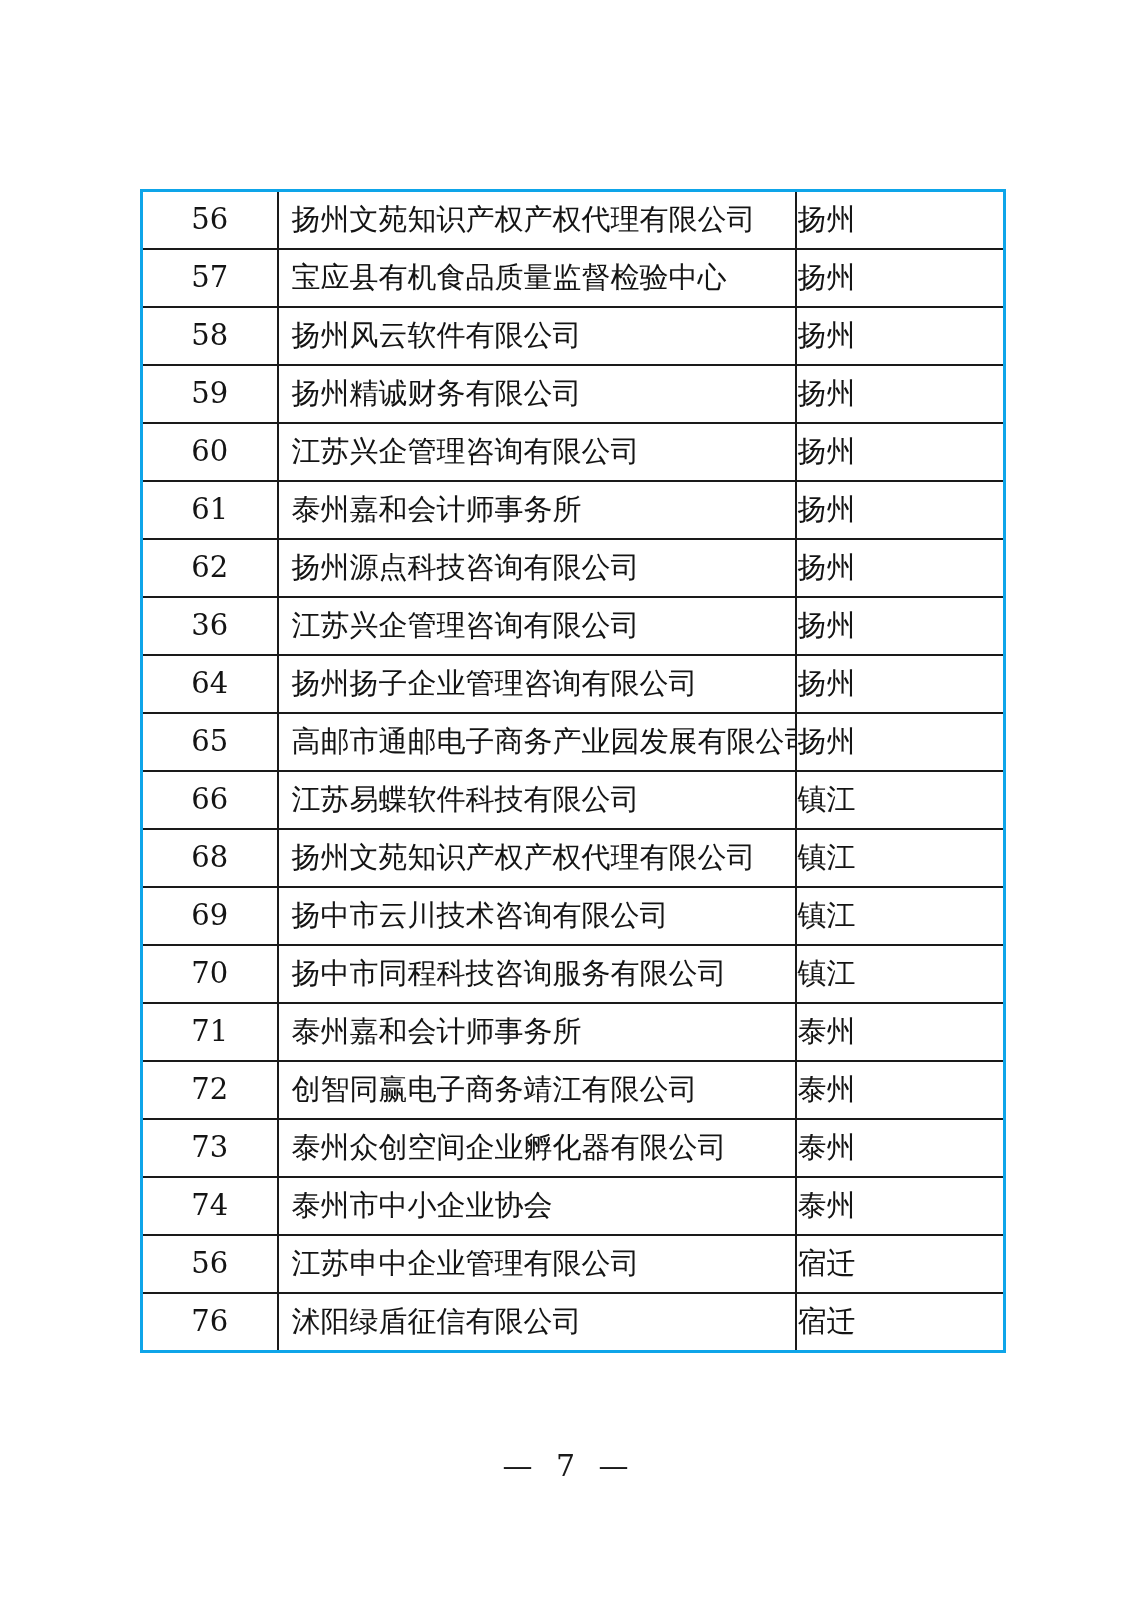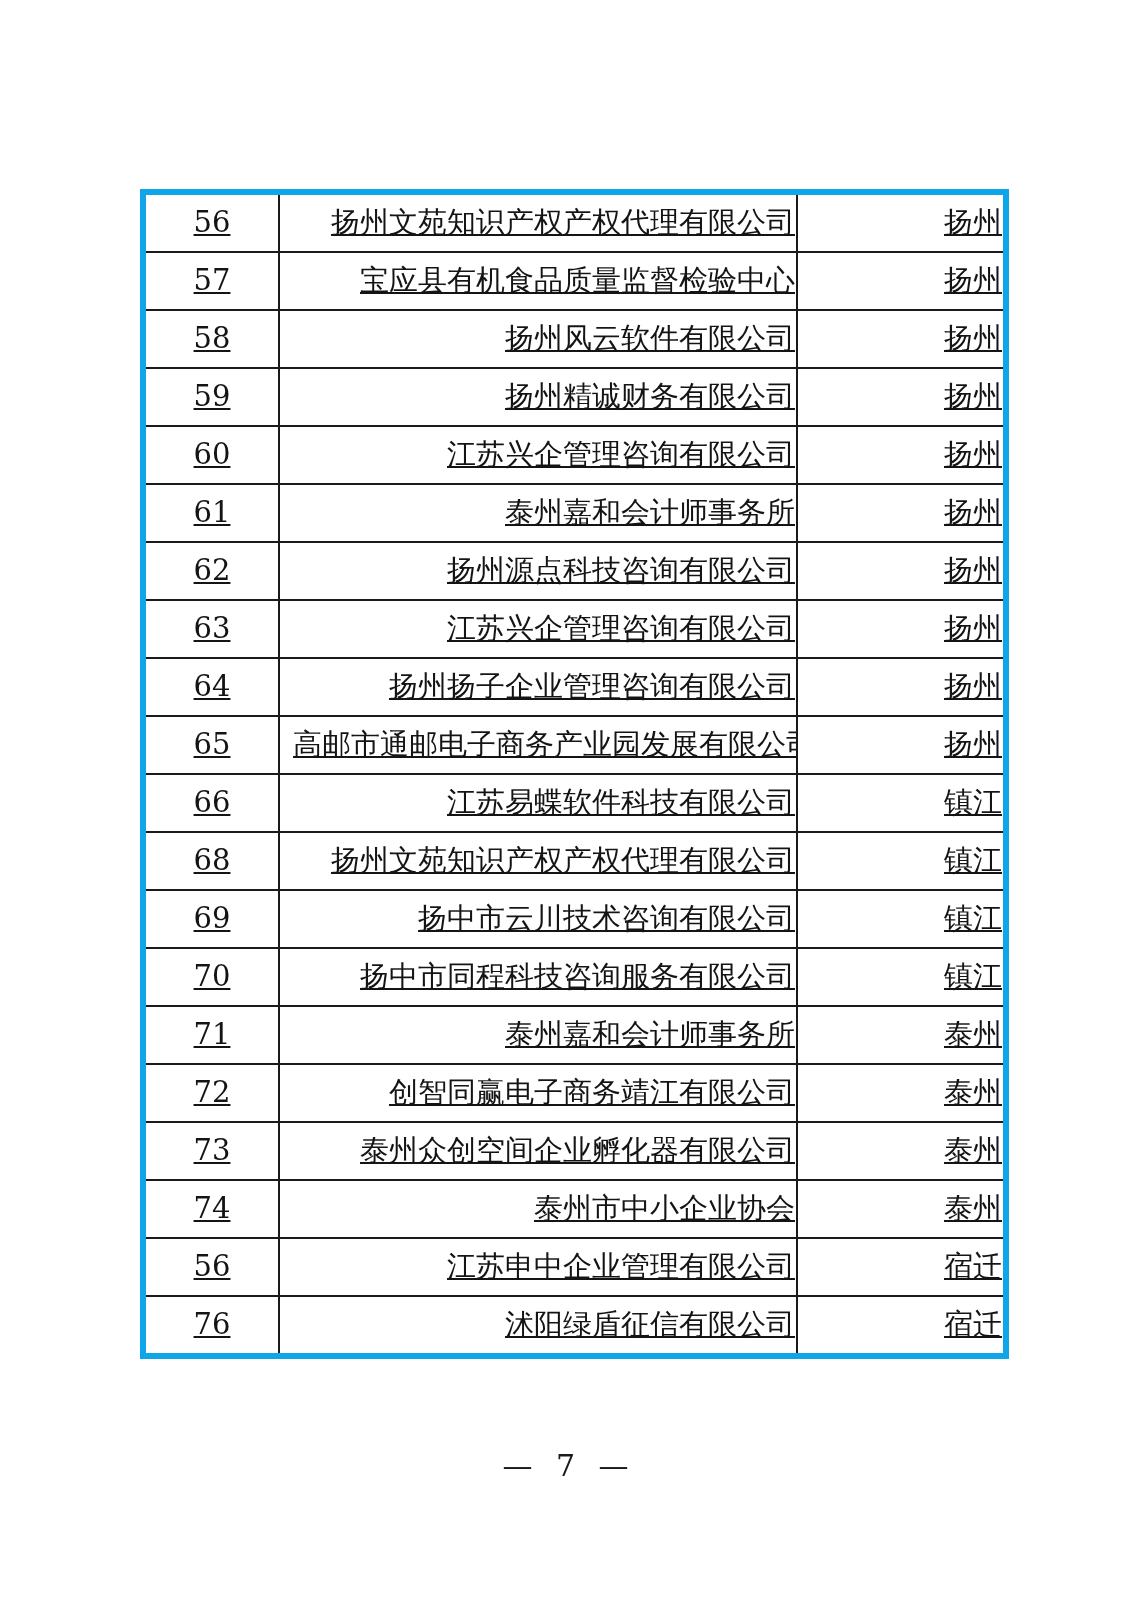--- a/index.html
+++ b/index.html
@@ -17,42 +17,41 @@
     color: #141414;
     overflow: hidden;
   }
   .doc-table {
     position: absolute;
     left: 140px;
     top: 189px;
     width: 863px;
     border-collapse: collapse;
     table-layout: fixed;
-    border: 6px solid #0ea5e9;
-    text-decoration: underline;
+    border: 3px solid #0ea5e9;
   }
   .doc-table td {
     border: 2px solid #1a1a1a;
     height: 54px;
     vertical-align: middle;
     font-size: 29px;
     line-height: 1.1;
     overflow: hidden;
     white-space: nowrap;
   }
   .cell-no {
     text-align: center;
     font-size: 27px;
   }
   .cell-company {
-    text-align: right;
+    text-align: left;
     padding-left: 13px;
   }
   .cell-city {
-    text-align: right;
+    text-align: left;
   }
   .page-footer {
     position: absolute;
     left: 0;
     top: 1448px;
     width: 100%;
     text-align: center;
     font-size: 30px;
     word-spacing: 14px;
     color: #1a1a1a;
@@ -99,21 +98,21 @@
           <td class="cell-no">61</td>
           <td class="cell-company">泰州嘉和会计师事务所</td>
           <td class="cell-city">扬州</td>
         </tr>
         <tr>
           <td class="cell-no">62</td>
           <td class="cell-company">扬州源点科技咨询有限公司</td>
           <td class="cell-city">扬州</td>
         </tr>
         <tr>
-          <td class="cell-no">63</td>
+          <td class="cell-no">36</td>
           <td class="cell-company">江苏兴企管理咨询有限公司</td>
           <td class="cell-city">扬州</td>
         </tr>
         <tr>
           <td class="cell-no">64</td>
           <td class="cell-company">扬州扬子企业管理咨询有限公司</td>
           <td class="cell-city">扬州</td>
         </tr>
         <tr>
           <td class="cell-no">65</td>

